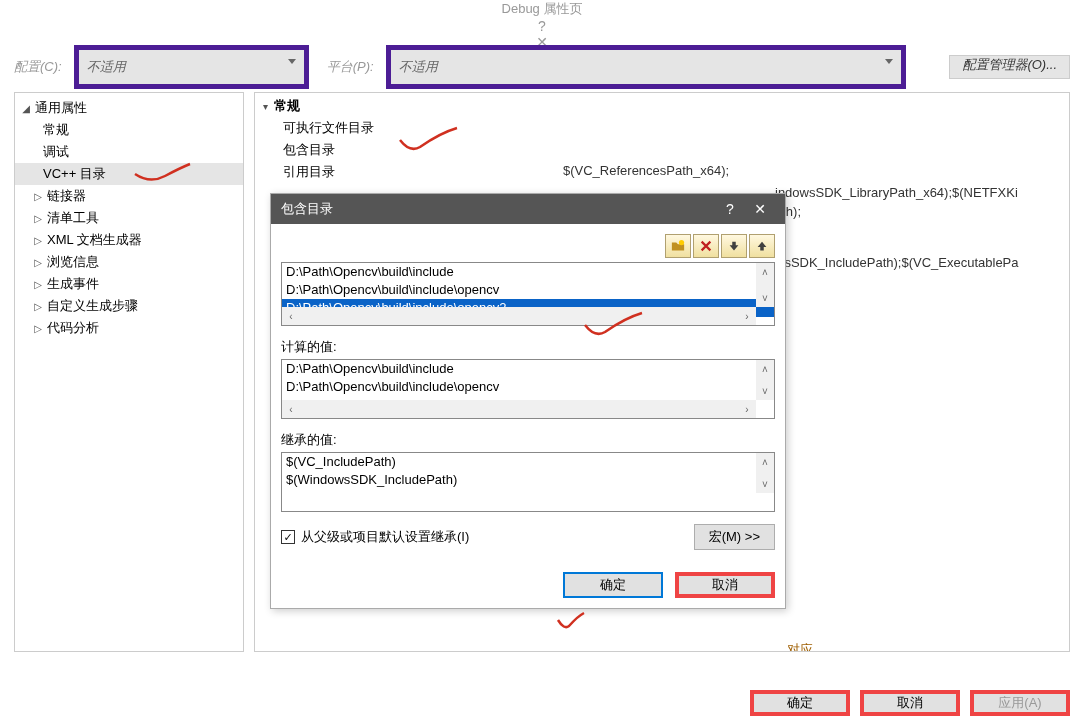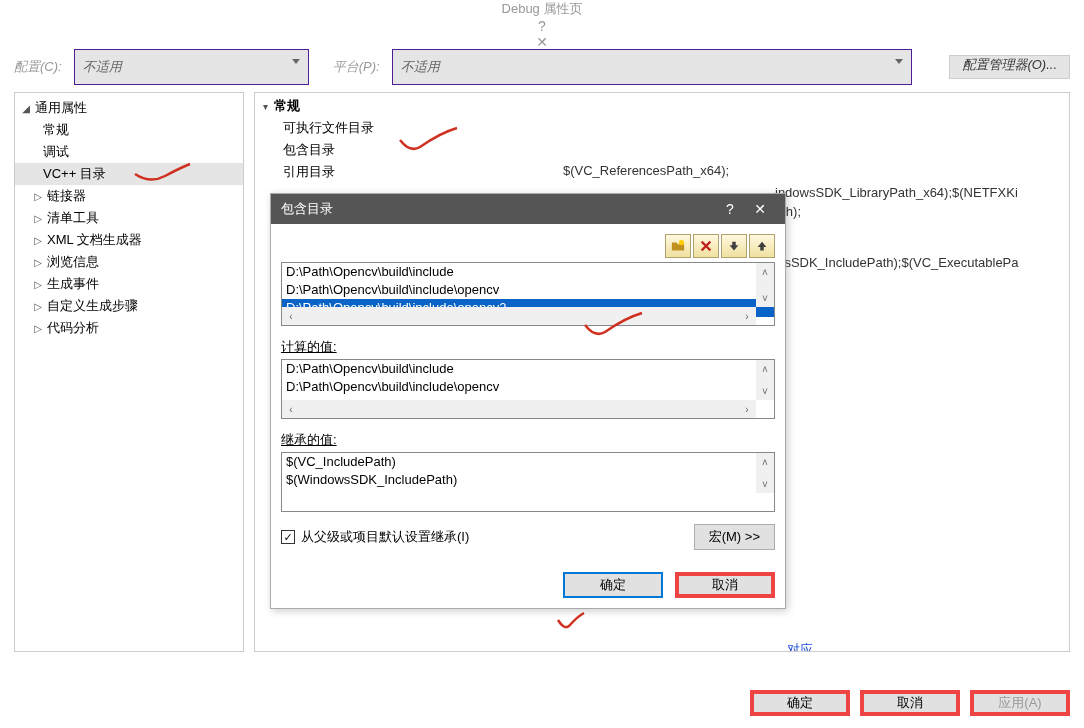--- a/index.html
+++ b/index.html
@@ -4,42 +4,42 @@
 <style>
 * { box-sizing: border-box; margin: 0; padding: 0; font-family: "Microsoft YaHei", "Segoe UI", sans-serif; font-size: 13px; }
 body { background: #fff; width: 1084px; height: 728px; overflow: hidden; position: relative; }
 
 .titlebar { height: 32px; display: flex; align-items: center; padding: 0 28px; color: #999; flex-direction: column; }
 .titlebar-title { flex: 1; }
 .titlebar-btn { width: 40px; text-align: center; color: #999; font-size: 14px; cursor: pointer; }
 
 .toolbar { height: 30px; display: flex; align-items: center; padding: 0 14px; gap: 8px; margin-top: 20px; font-style: italic; }
 .toolbar-label { color: #999; margin-right: 4px; }
-.combo { background: #e5e5e5; border: 1px solid #4c1d95; height: 24px; display: flex; align-items: center; padding: 17px 8px; color: #666; position: relative; }
+.combo { background: #e5e5e5; border: 5px solid #4c1d95; height: 24px; display: flex; align-items: center; padding: 17px 8px; color: #666; position: relative; }
 .combo::after { content: ""; position: absolute; right: 8px; top: 9px; border-left: 4px solid transparent; border-right: 4px solid transparent; border-top: 5px solid #666; }
 .combo.config { width: 235px; }
 .combo.platform { width: 520px; }
 .config-mgr-btn { background: #e5e5e5; border: 1px solid #ccc; height: 24px; padding: 0 12px; color: #333; cursor: pointer; margin-left: auto; }
 
 .main-area { display: flex; padding: 10px 14px; gap: 10px; height: 580px; }
 .tree-panel { width: 230px; border: 1px solid #ccc; background: #fff; padding: 4px 0; overflow: hidden; }
 .tree-item { padding: 2px 6px; display: flex; align-items: center; gap: 4px; cursor: pointer; white-space: nowrap; }
 .tree-item.selected { background: #e5e5e5; }
 .tree-arrow { width: 10px; font-size: 10px; color: #555; display: inline-block; text-align: center; }
 .tree-indent1 { padding-left: 28px; }
 .tree-indent1b { padding-left: 18px; }
 
 .props-panel { flex: 1; border: 1px solid #ccc; background: #fff; padding: 2px 0; overflow: hidden; position: relative; }
 .prop-section { display: flex; align-items: center; padding: 2px 8px; gap: 6px; }
 .prop-section .arrow { font-size: 10px; color: #555; }
 .prop-section .label { font-weight: bold; }
 .prop-row { display: flex; padding: 2px 0 2px 28px; }
 .prop-key { width: 280px; }
 .prop-val { color: #333; white-space: nowrap; }
-.prop-note { padding: 8px 12px; color: #1d4ed8; }
+.prop-note { padding: 8px 12px; color: #a16207; }
 
 .bottom-bar { position: absolute; bottom: 12px; right: 14px; display: flex; gap: 10px; }
 .btn { width: 100px; height: 26px; border: 4px solid #ef4444; background: #e1e1e1; cursor: pointer; display: flex; align-items: center; justify-content: center; }
 .btn.disabled { color: #999; }
 
 
 .modal { position: absolute; left: 270px; top: 193px; width: 516px; background: #fff; border: 1px solid #aaa; box-shadow: 2px 2px 8px rgba(0,0,0,0.2); }
 .modal-header { background: #555; color: #fff; height: 30px; display: flex; align-items: center; padding: 0 10px; }
 .modal-header .title { flex: 1; }
 .modal-header .hbtn { width: 30px; text-align: center; cursor: pointer; font-size: 14px; }
@@ -47,21 +47,21 @@
 .icon-btn { width: 26px; height: 24px; border: 1px solid #b0a070; background: linear-gradient(#fff8e0, #f0e0a0); display: flex; align-items: center; justify-content: center; cursor: pointer; }
 .icon-btn svg { width: 14px; height: 14px; }
 .listbox { margin: 0 10px; border: 1px solid #888; background: #fff; position: relative; height: 64px; overflow: hidden; }
 .list-line { padding: 0 4px; white-space: nowrap; line-height: 18px; height: 18px; }
 .list-line.sel { background: #0a63c7; color: #fff; }
 .vscroll { position: absolute; right: 0; top: 0; bottom: 18px; width: 18px; background: #f0f0f0; display: flex; flex-direction: column; }
 .hscroll { position: absolute; bottom: 0; left: 0; right: 18px; height: 18px; background: #f0f0f0; display: flex; align-items: center; }
 .scroll-btn { width: 18px; height: 18px; display: flex; align-items: center; justify-content: center; font-size: 10px; color: #666; background: #f0f0f0; }
 .scroll-track { flex: 1; background: #f0f0f0; position: relative; }
 .scroll-thumb-h { position: absolute; left: 0; width: 140px; top: 2px; bottom: 2px; background: #ccc; }
-.section-label { margin: 12px 10px 3px 10px; text-decoration: underline; }
+.section-label { margin: 12px 10px 3px 10px; }
 .inherit-row { display: flex; align-items: center; padding: 12px 10px; }
 .checkbox { width: 14px; height: 14px; border: 1px solid #333; margin-right: 6px; display: flex; align-items: center; justify-content: center; font-size: 11px; }
 .macro-btn { margin-left: auto; border: 1px solid #adadad; background: #e1e1e1; padding: 3px 14px; cursor: pointer; }
 .modal-footer { display: flex; justify-content: flex-end; padding: 10px; gap: 12px; }
 .modal-footer .btn.primary { border: 2px solid #0078d7; background: #e1e1e1; }
 
 
 .stroke { position: absolute; pointer-events: none; }
 </style>
 </head>
@@ -71,21 +71,21 @@
   <span class="titlebar-title">Debug 属性页</span>
   <span class="titlebar-btn">?</span>
   <span class="titlebar-btn">✕</span>
 </div>
 
 <div class="toolbar">
   <span class="toolbar-label">配置(C):</span>
   <div class="combo config">
       <span>不适用</span>
     </div>
-  <span class="toolbar-label" style="margin-left:16px">平台(P):</span>
+  <span class="toolbar-label" style="margin-left:10px">平台(P):</span>
   <div class="combo platform">
       <span>不适用</span>
     </div>
   <div class="config-mgr-btn">配置管理器(O)...</div>
 </div>
 
 <div class="main-area">
   <div class="tree-panel">
     <div class="tree-item">
       <span class="tree-arrow">◢</span>

